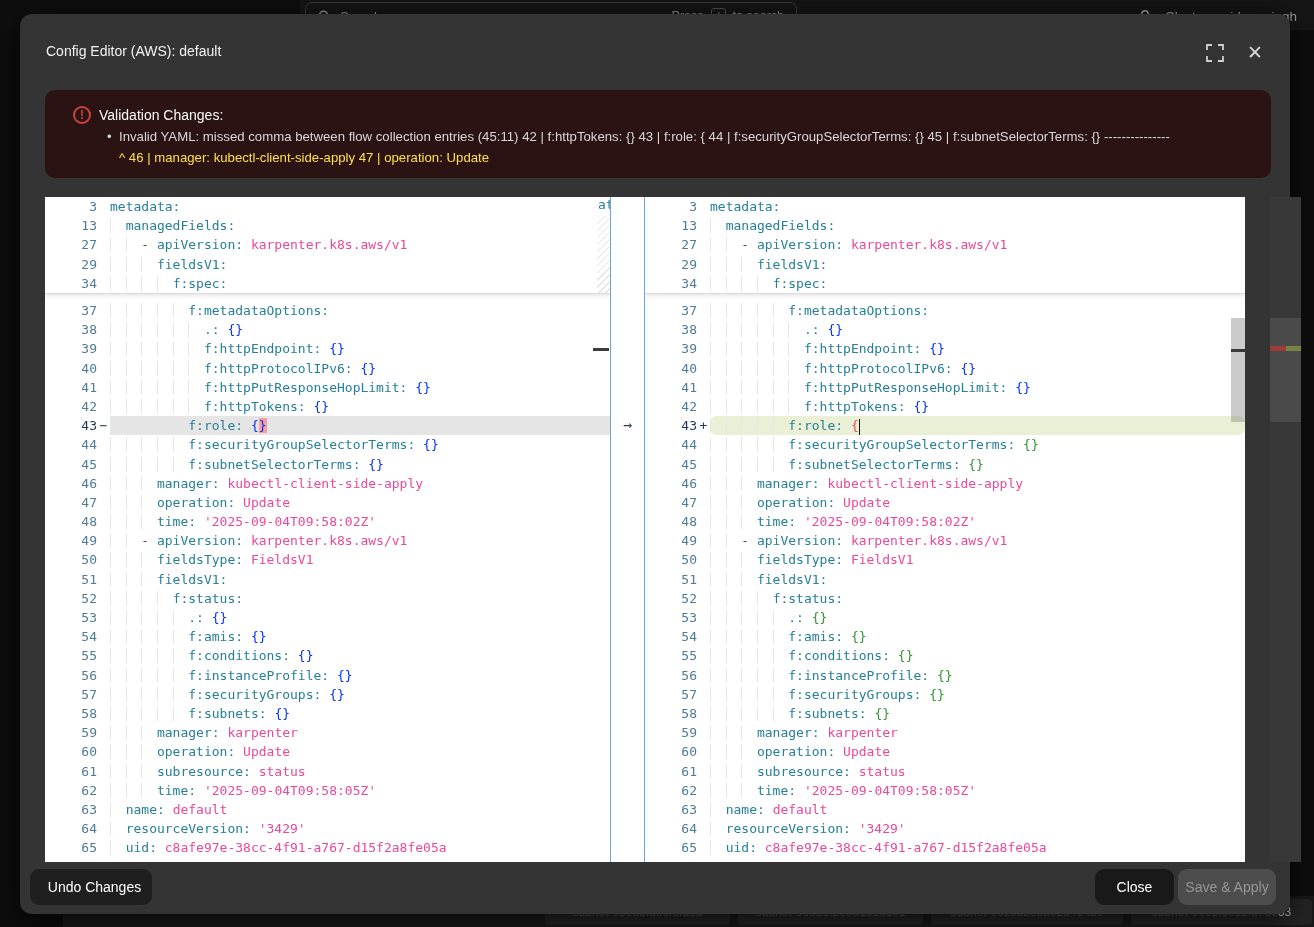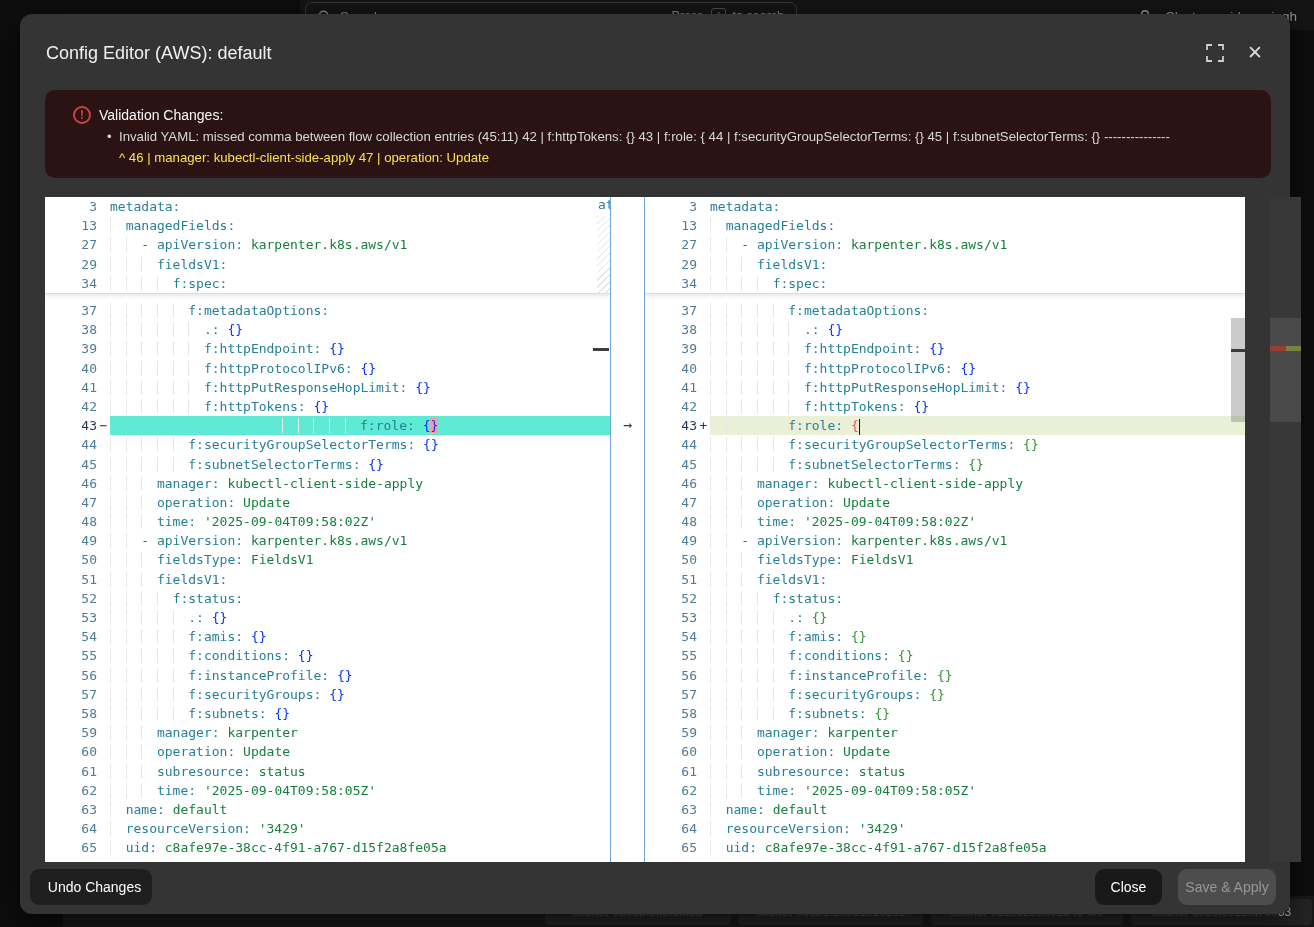--- a/index.html
+++ b/index.html
@@ -18,21 +18,21 @@
     color:#9b9b9b;font-size:13.5px;white-space:nowrap;}
   #bottomstrip{position:absolute;left:63px;top:896px;width:1251px;height:31px;background:#181818;}
   #bottomleft{position:absolute;left:0;top:896px;width:63px;height:31px;background:#0d0d0d;}
   .chip{position:absolute;top:899px;height:26px;background:#242424;border-radius:4px;color:#4d4d4d;
     font-size:12px;display:flex;align-items:center;justify-content:center;white-space:nowrap;}
   .chip .sfx{color:#b5b5b5;}
 
   
   #modal{position:absolute;left:20px;top:14px;width:1270px;height:900px;background:#343434;
     border-radius:12px;box-shadow:0 6px 28px rgba(0,0,0,.65);}
-  #modal-title{position:absolute;left:26px;top:29px;font-size:18px;color:#f1f1f1;}
+  #modal-title{position:absolute;left:26px;top:29px;font-size:14px;color:#f1f1f1;}
   #fs-btn{position:absolute;left:1185px;top:30px;width:20px;height:20px;cursor:pointer;background:none;border:none;padding:0;}
   #close-btn{position:absolute;left:1224px;top:28px;width:22px;height:22px;color:#d6d6d6;font-size:19px;
     line-height:22px;text-align:center;cursor:pointer;background:none;border:none;padding:0;}
 
   
   #banner{position:absolute;left:25px;top:76px;width:1226px;height:88px;background:#2b1314;border-radius:10px;}
   #err-icon{position:absolute;left:28px;top:16px;width:18px;height:18px;border:2px solid #ca4440;border-radius:50%;
     color:#ca4440;font-size:12px;font-weight:bold;text-align:center;line-height:14px;}
   #vtitle{position:absolute;left:54px;top:17px;font-size:14px;color:#fafafa;}
   .vbullet{position:absolute;left:62px;top:39px;color:#d8d8d8;font-size:13.2px;}
@@ -46,24 +46,24 @@
   #pane-left{left:0;width:565px;}
   #pane-right{left:600px;width:600px;}
   .sticky{position:absolute;left:0;top:0;right:0;height:97px;background:#fff;z-index:3;
     border-bottom:1px solid #dcdcdc;box-shadow:0 2px 4px rgba(0,0,0,.10);}
   .body{position:absolute;left:0;top:97px;right:0;bottom:0;padding-top:7px;}
   .crow{display:flex;height:19.2px;line-height:19.2px;white-space:pre;}
   .lnum{width:52px;text-align:right;color:#4e7b96;flex:none;}
   .lmark{width:13px;text-align:center;color:#4e7b96;flex:none;}
   .del .lnum,.del .lmark,.add .lnum,.add .lmark{color:#1e3756;}
   .lcode{flex:1;position:relative;}
-  .del .lcode{background:#5eead4;text-align:center;}
-  .add .lcode{background:#e9f0d6;}
+  .del .lcode{background:#e5e5e5;}
+  .add .lcode{background:#e9f0d6;border-radius:7px;}
   .t-key{color:#267f99;}
-  .t-val{color:#15803d;}
+  .t-val{color:#ec4899;}
   .t-brace1{color:#0431fa;}
   .t-brace2{color:#319331;}
   .t-braceerr{color:#e45454;}
   .t-plain{color:#595959;}
   .t-chardel{background:#f5a0a0;}
   .indent{background-image:repeating-linear-gradient(to right,#e7e7e7 0 1px,transparent 1px 15.66px);}
   .t-cursor{display:inline-block;width:0;border-left:1.6px solid #111;height:16px;vertical-align:text-top;margin-top:1px;}
 
   #left-ruler{position:absolute;left:552px;top:0;width:13px;height:665px;z-index:4;}
   #left-ruler .hatch{position:absolute;left:0;top:19px;width:13px;height:77px;
@@ -81,21 +81,21 @@
 
   #overview{position:absolute;left:1250px;top:183px;width:31px;height:665px;background:#383838;}
   #overview .slider{position:absolute;left:0;top:121px;width:31px;height:104px;background:#4a4a4a;}
   #overview .red{position:absolute;left:0;top:149px;width:16px;height:5px;background:#9d3b38;}
   #overview .green{position:absolute;left:16px;top:149px;width:15px;height:5px;background:#75853f;}
 
   
   .btn{position:absolute;top:855px;height:36px;border:none;border-radius:9px;font-size:14px;
     font-family:"Liberation Sans",sans-serif;cursor:pointer;}
   #undo-btn{left:10px;width:122px;background:#1f1f1f;color:#fff;padding-left:13px;}
-  #close2-btn{left:1075px;width:67px;background:#191919;color:#fff;}
+  #close2-btn{left:1075px;width:79px;background:#191919;color:#fff;}
   #save-btn{left:1158px;width:98px;background:#4d4d4d;color:#969696;cursor:default;}
 </style>
 </head>
 <body>
 
 <div id="topbar">
   <div id="sidebar-sliver"></div>
   <div id="searchbox">
     <svg width="13" height="13" viewBox="0 0 14 14">
       <circle cx="6" cy="6" r="4.6" fill="none" stroke="#8f8f8f" stroke-width="1.5"></circle>

